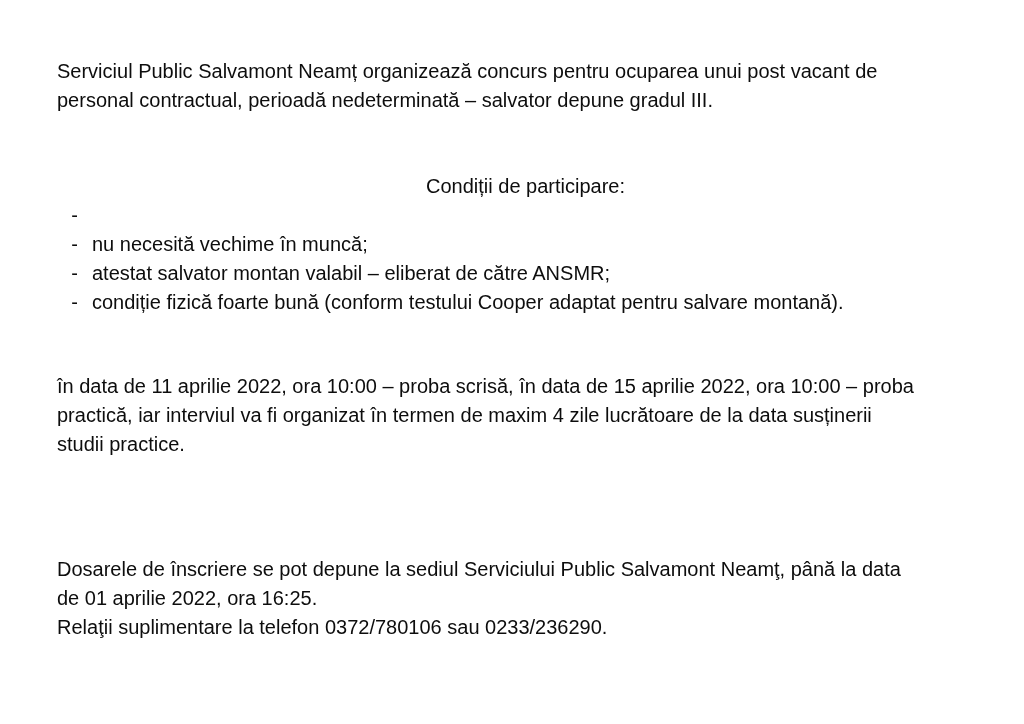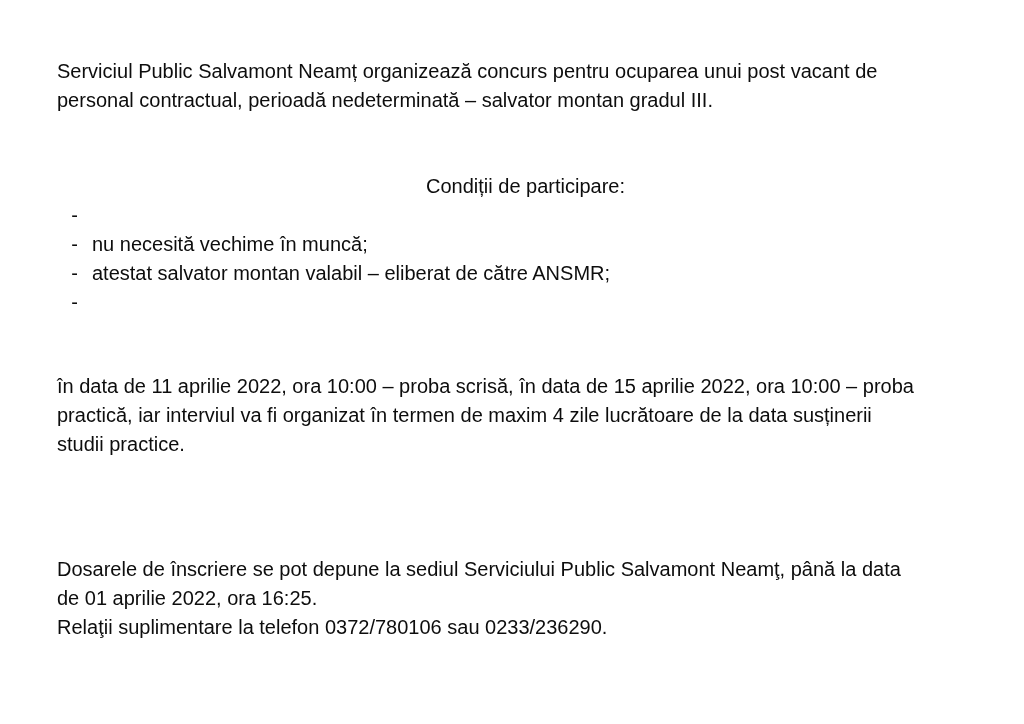--- a/index.html
+++ b/index.html
@@ -45,38 +45,39 @@
     white-space: nowrap;
   }
 </style>
 </head>
 <body>
 
 <div class="page">
 
   <section class="block block-intro">
     <div class="line">Serviciul Public Salvamont Neamț organizează concurs pentru ocuparea unui post vacant de</div>
-    <div class="line">personal contractual, perioadă nedeterminată – salvator montan gradul III.</div>
+    <div class="line">personal contractual, perioadă nedeterminată – salvator depune gradul III.</div>
   </section>
 
   <section class="block block-conditions">
     <div class="line">Condiții de participare:</div>
     <div class="list-item">
       <span class="dash">-</span>
     </div>
     <div class="list-item">
       <span class="dash">-</span>
       <span class="item-text">nu necesită vechime în muncă;</span>
     </div>
     <div class="list-item">
       <span class="dash">-</span>
       <span class="item-text">atestat salvator montan valabil – eliberat de către ANSMR;</span>
     </div>
     <div class="list-item">
       <span class="dash">-</span>
+      <span class="item-text">condiție fizică foarte bună (conform testului Cooper adaptat pentru salvare montană).</span>
     </div>
   </section>
 
   <section class="block block-exam">
     <div class="line">în data de 11 aprilie 2022, ora 10:00 – proba scrisă, în data de 15 aprilie 2022, ora 10:00 – proba</div>
     <div class="line">practică, iar interviul va fi organizat în termen de maxim 4 zile lucrătoare de la data susținerii</div>
     <div class="line">studii practice.</div>
   </section>
 
   <section class="block block-submission">

